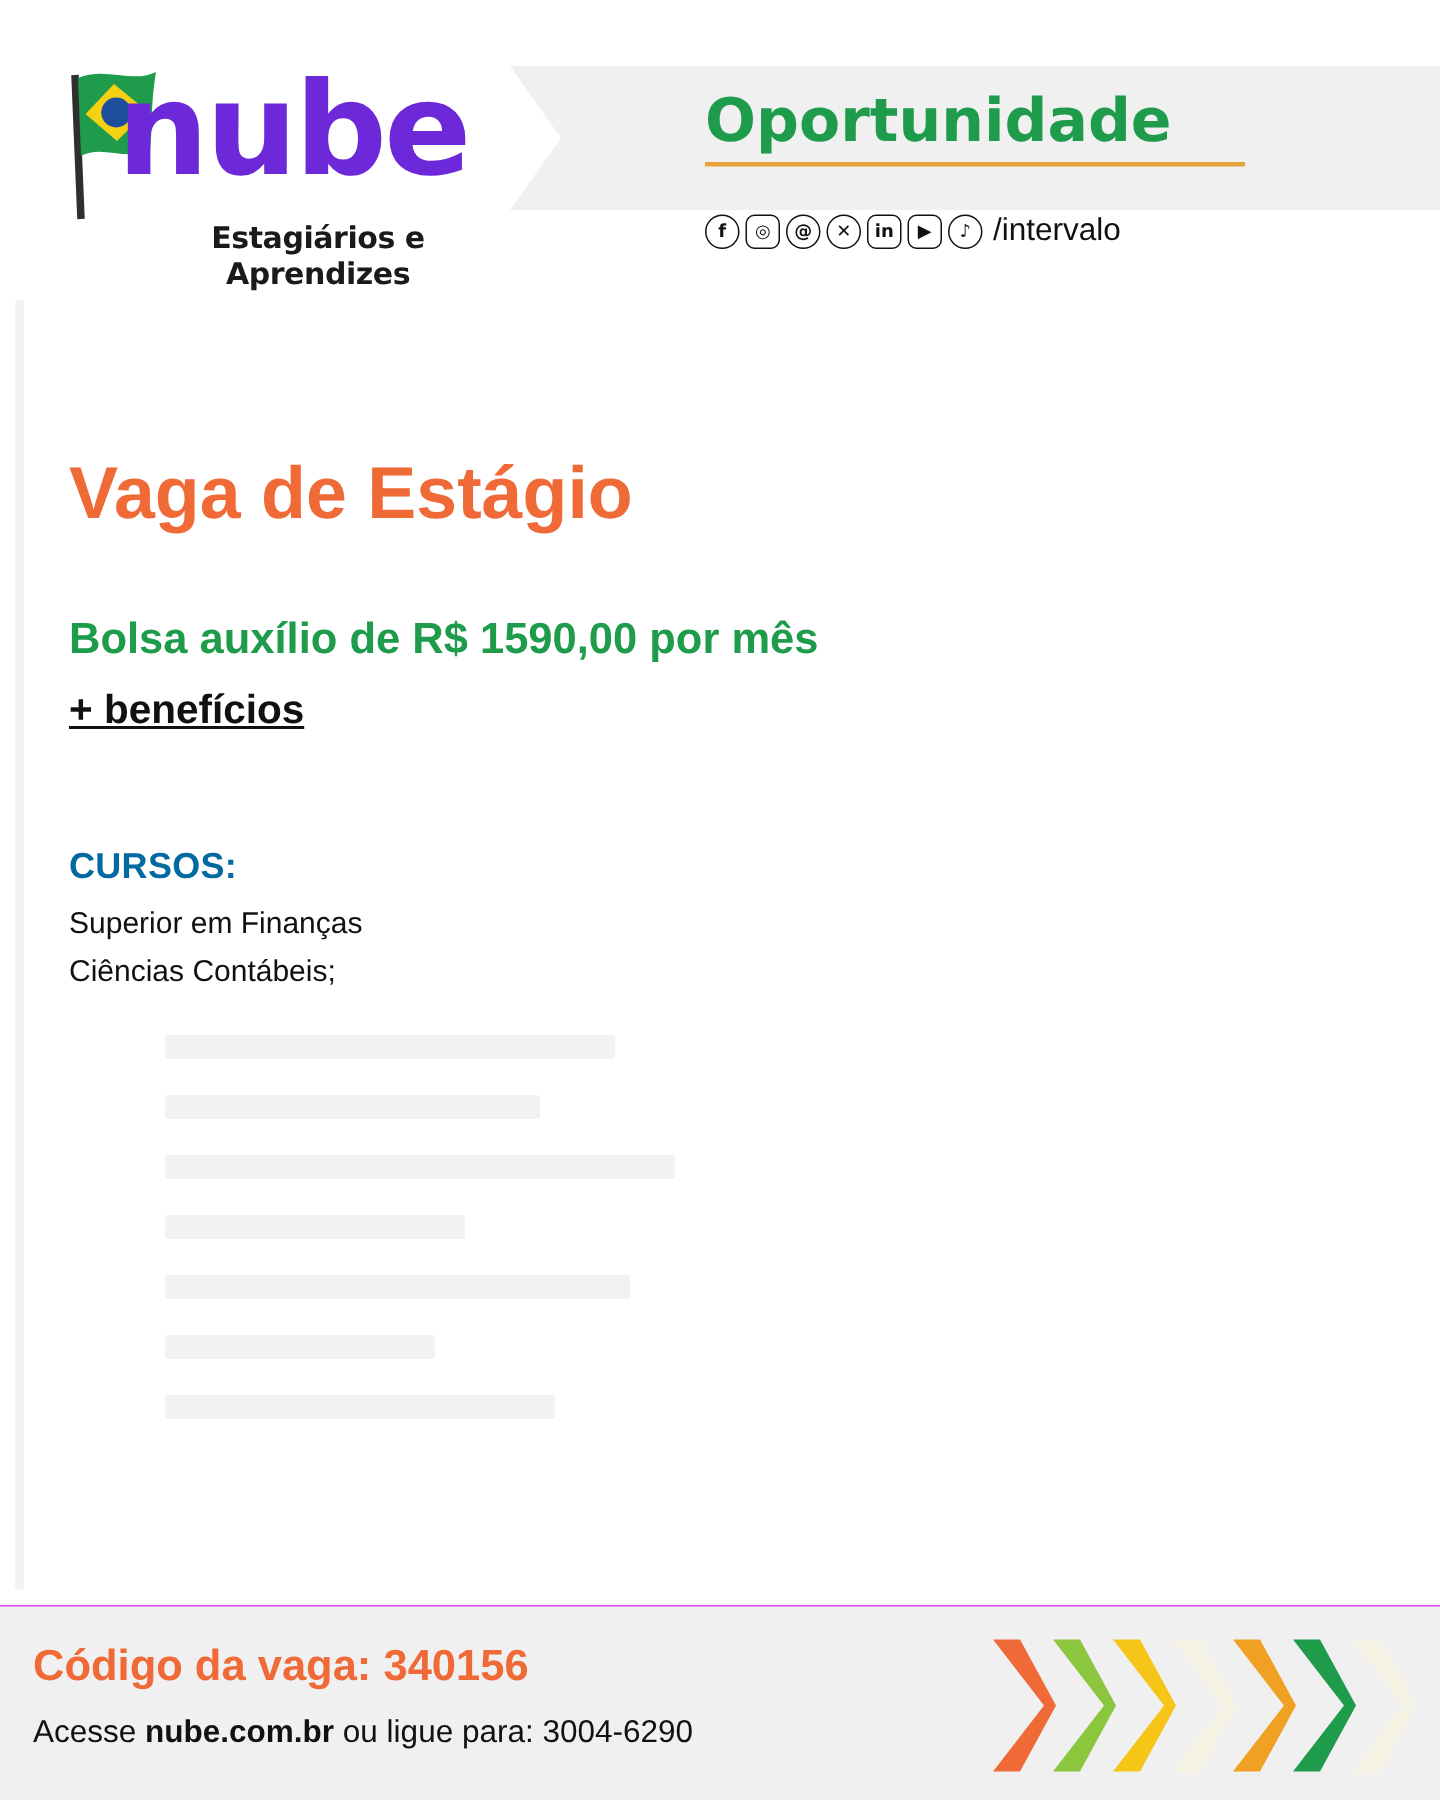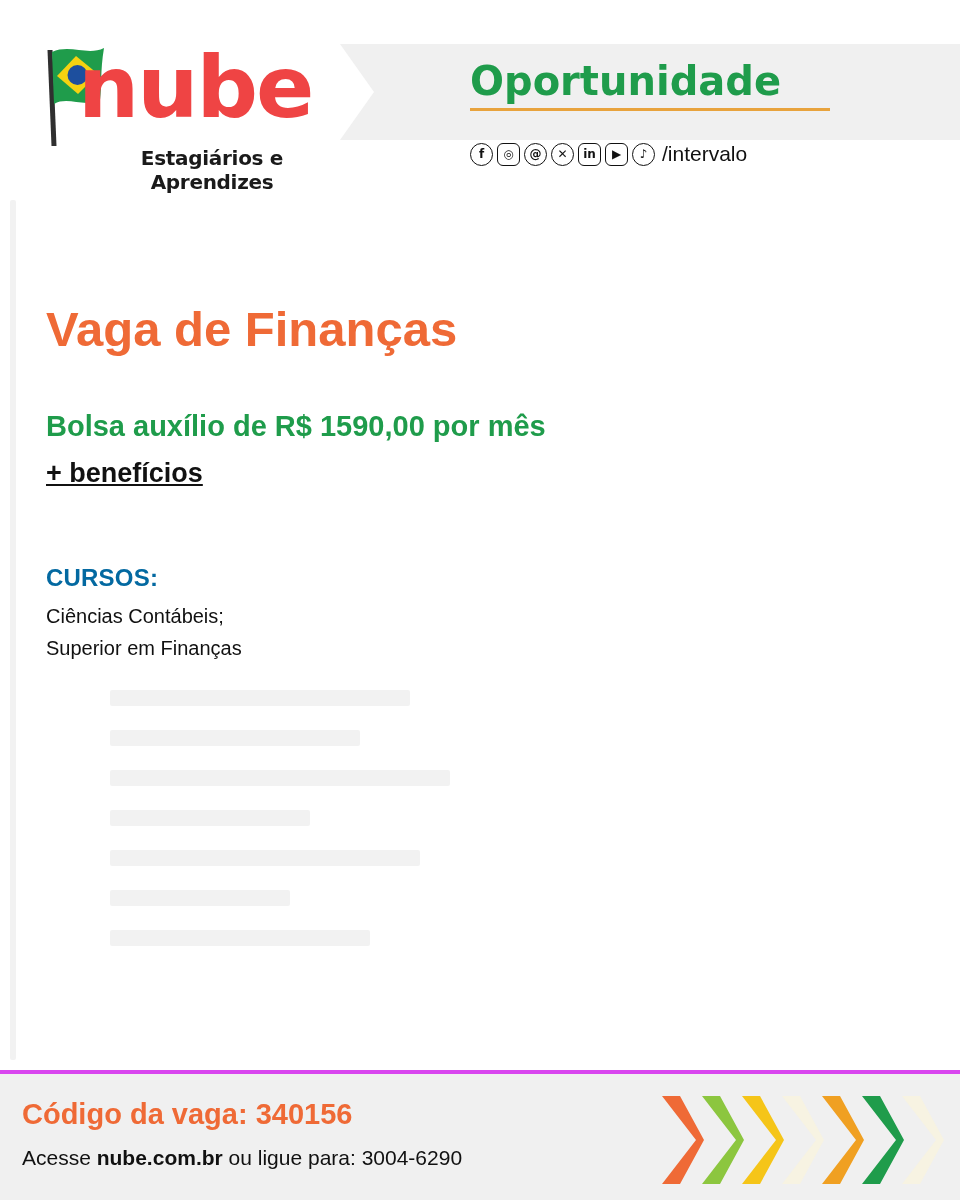--- a/index.html
+++ b/index.html
@@ -56,21 +56,21 @@
     width: 62px;
     height: 110px;
   }
   .logo-text {
     position: absolute;
     left: 34px;
     top: 4px;
     font-size: 86px;
     font-weight: bold;
     letter-spacing: -2px;
-    color: #ef4444;
+    color: #6d28d9;
     line-height: 1;
     font-family: "DejaVu Sans", sans-serif;
   }
   .logo-sub {
     position: absolute;
     left: 36px;
     top: 106px;
     font-size: 20px;
     font-weight: bold;
     color: #1a1a1a;
@@ -201,21 +201,21 @@
   #section-horario { top: 550px; }
 
   
   .footer {
     position: absolute;
     left: 0;
     top: 1070px;
     width: 960px;
     height: 130px;
     background: #f0f0f0;
-    border-top: 4px solid #d946ef;
+    border-top: 1px solid #d946ef;
   }
   .codigo {
     position: absolute;
     left: 22px;
     top: 24px;
     font-size: 29px;
     font-weight: bold;
     color: #ef6a36;
     font-family: "Liberation Sans", sans-serif;
   }
@@ -283,28 +283,28 @@
     <div class="wm-line" style="left:110px; top:500px; width:300px;"></div>
     <div class="wm-line" style="left:110px; top:540px; width:250px;"></div>
     <div class="wm-line" style="left:110px; top:580px; width:340px;"></div>
     <div class="wm-line" style="left:110px; top:620px; width:200px;"></div>
     <div class="wm-line" style="left:110px; top:660px; width:310px;"></div>
     <div class="wm-line" style="left:110px; top:700px; width:180px;"></div>
     <div class="wm-line" style="left:110px; top:740px; width:260px;"></div>
   </div>
 
   <div class="body">
-    <div class="title">Vaga de Finanças</div>
+    <div class="title">Vaga de Estágio</div>
     <div class="bolsa">Bolsa auxílio de R$ 1590,00 por mês</div>
     <div class="beneficios">+ benefícios</div>
 
     <div class="section" id="section-cursos">
       <div class="section-title">CURSOS:</div>
+      <div class="section-line">Superior em Finanças</div>
       <div class="section-line">Ciências Contábeis;</div>
-      <div class="section-line">Superior em Finanças</div>
     </div>
 
   </div>
 
   <div class="footer">
     <div class="codigo">Código da vaga: 340156</div>
     <div class="acesse">
       <span>Acesse </span><b>nube.com.br</b><span> ou ligue para: 3004-6290</span>
     </div>
 

